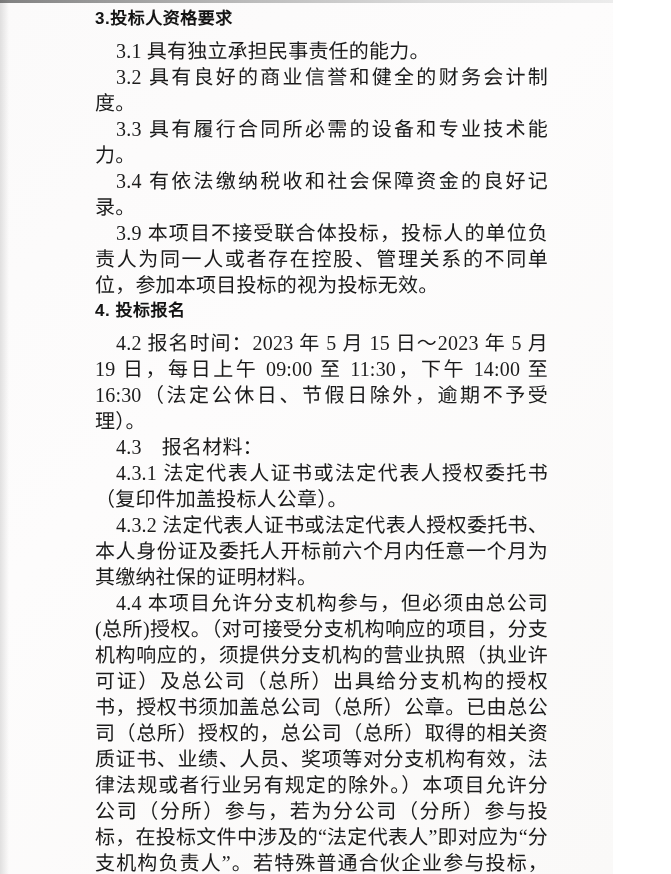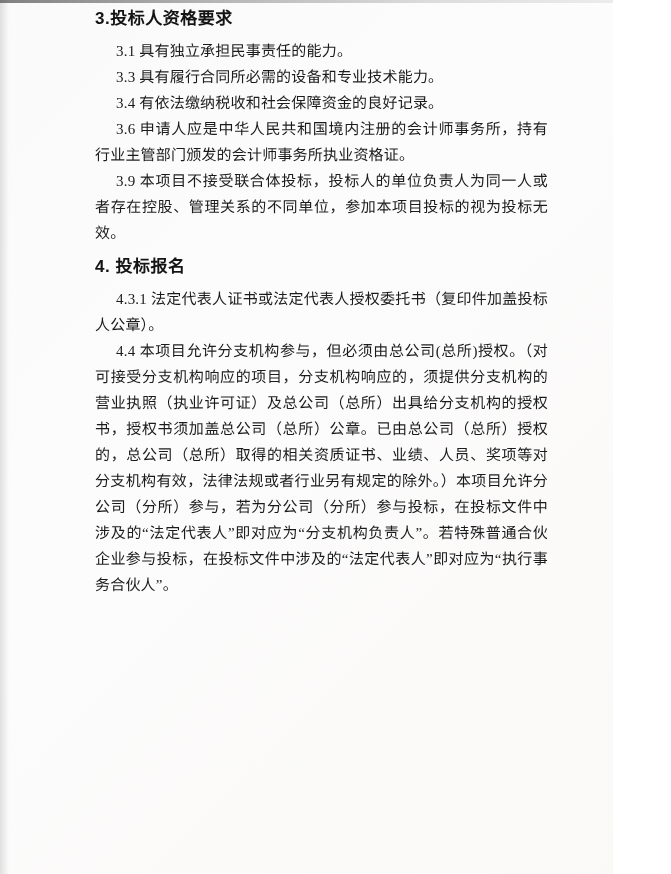--- a/index.html
+++ b/index.html
@@ -29,60 +29,63 @@
     top: 0; left: 0; bottom: 0;
     width: 9px;
     background: linear-gradient(to right, rgba(80,80,80,0.16), rgba(80,80,80,0));
   }
   .content {
     position: relative;
     padding: 6px 65px 0 95px;
   }
   .content p {
     margin: 0;
-    font-size: 15px;
+    font-size: 20px;
     line-height: 26px;
     letter-spacing: 0.2px;
     text-align: justify;
     text-indent: 21px;
   }
   .content h2 {
     margin: 4px 0 6px 0;
     font-size: 17px;
     line-height: 26px;
     font-weight: 700;
     letter-spacing: 0.5px;
     color: #141414;
     font-family: "Liberation Sans", "DejaVu Sans", sans-serif;
   }
   .content section:first-child h2 {
     margin-top: 0;
   }
   .content h2.spaced {
-    margin-top: 8px;
+    margin-top: 0;
   }
 </style>
 </head>
 <body>
 
 <div class="page">
   <div class="edge-top"></div>
   <div class="edge-left"></div>
 
   <div class="content">
 
     <section>
       <h2>3.投标人资格要求</h2>
       <p>3.1 具有独立承担民事责任的能力。</p>
+      <p>3.2 具有良好的商业信誉和健全的财务会计制度。</p>
       <p>3.3 具有履行合同所必需的设备和专业技术能力。</p>
       <p>3.4 有依法缴纳税收和社会保障资金的良好记录。</p>
-      <p>3.6 申请人应是中华人民共和国境内注册的会计师事务所，持有行业主管部门颁发的会计师事务所执业资格证。</p>
       <p>3.9 本项目不接受联合体投标，投标人的单位负责人为同一人或者存在控股、管理关系的不同单位，参加本项目投标的视为投标无效。</p>
     </section>
 
     <section>
       <h2 class="spaced">4. 投标报名</h2>
+      <p>4.2 报名时间：2023 年 5 月 15 日～2023 年 5 月 19 日，每日上午 09:00 至 11:30，下午 14:00 至 16:30（法定公休日、节假日除外，逾期不予受理）。</p>
+      <p>4.3　报名材料：</p>
       <p>4.3.1 法定代表人证书或法定代表人授权委托书（复印件加盖投标人公章）。</p>
+      <p>4.3.2 法定代表人证书或法定代表人授权委托书、本人身份证及委托人开标前六个月内任意一个月为其缴纳社保的证明材料。</p>
       <p>4.4 本项目允许分支机构参与，但必须由总公司(总所)授权。（对可接受分支机构响应的项目，分支机构响应的，须提供分支机构的营业执照（执业许可证）及总公司（总所）出具给分支机构的授权书，授权书须加盖总公司（总所）公章。已由总公司（总所）授权的，总公司（总所）取得的相关资质证书、业绩、人员、奖项等对分支机构有效，法律法规或者行业另有规定的除外。）本项目允许分公司（分所）参与，若为分公司（分所）参与投标，在投标文件中涉及的“法定代表人”即对应为“分支机构负责人”。若特殊普通合伙企业参与投标，在投标文件中涉及的“法定代表人”即对应为“执行事务合伙人”。</p>
     </section>
 
   </div>
 </div>
 
 </body></html>

